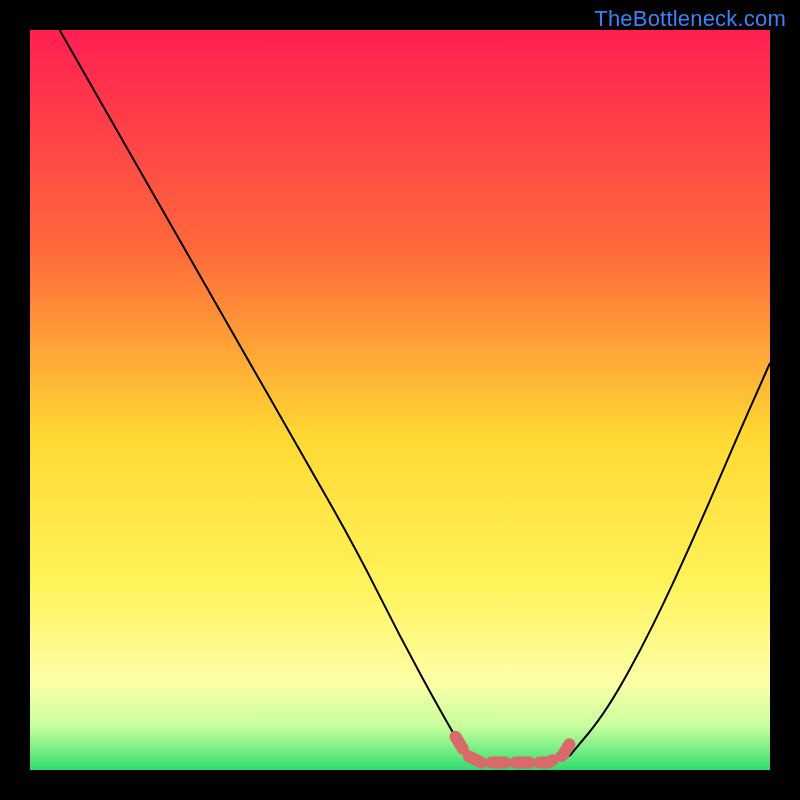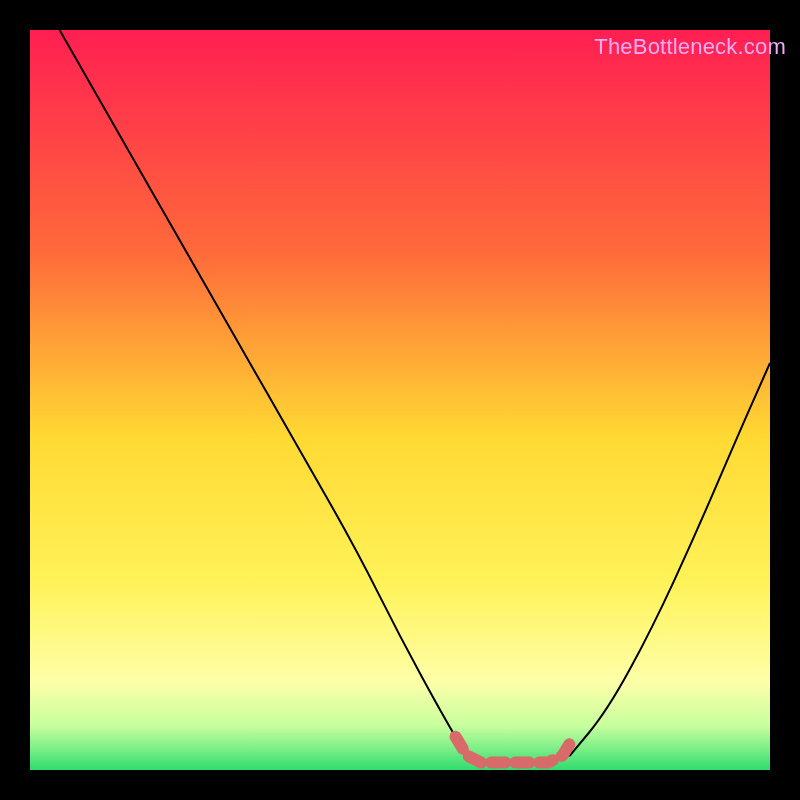--- a/index.html
+++ b/index.html
@@ -16,26 +16,25 @@
     left: 30px;
     top: 30px;
     width: 740px;
     height: 740px;
     box-sizing: border-box;
   }
   .watermark {
     position: absolute;
     top: 6px;
     right: 14px;
-    color: #f0abfc;
+    color: #3b82f6;
     font-size: 22px;
     font-weight: 500;
     letter-spacing: 0.2px;
     z-index: 10;
-    margin-top: 28px;
   }
   svg {
     display: block;
   }
 </style>
 </head>
 <body>
 
 <div class="watermark">TheBottleneck.com</div>
 

